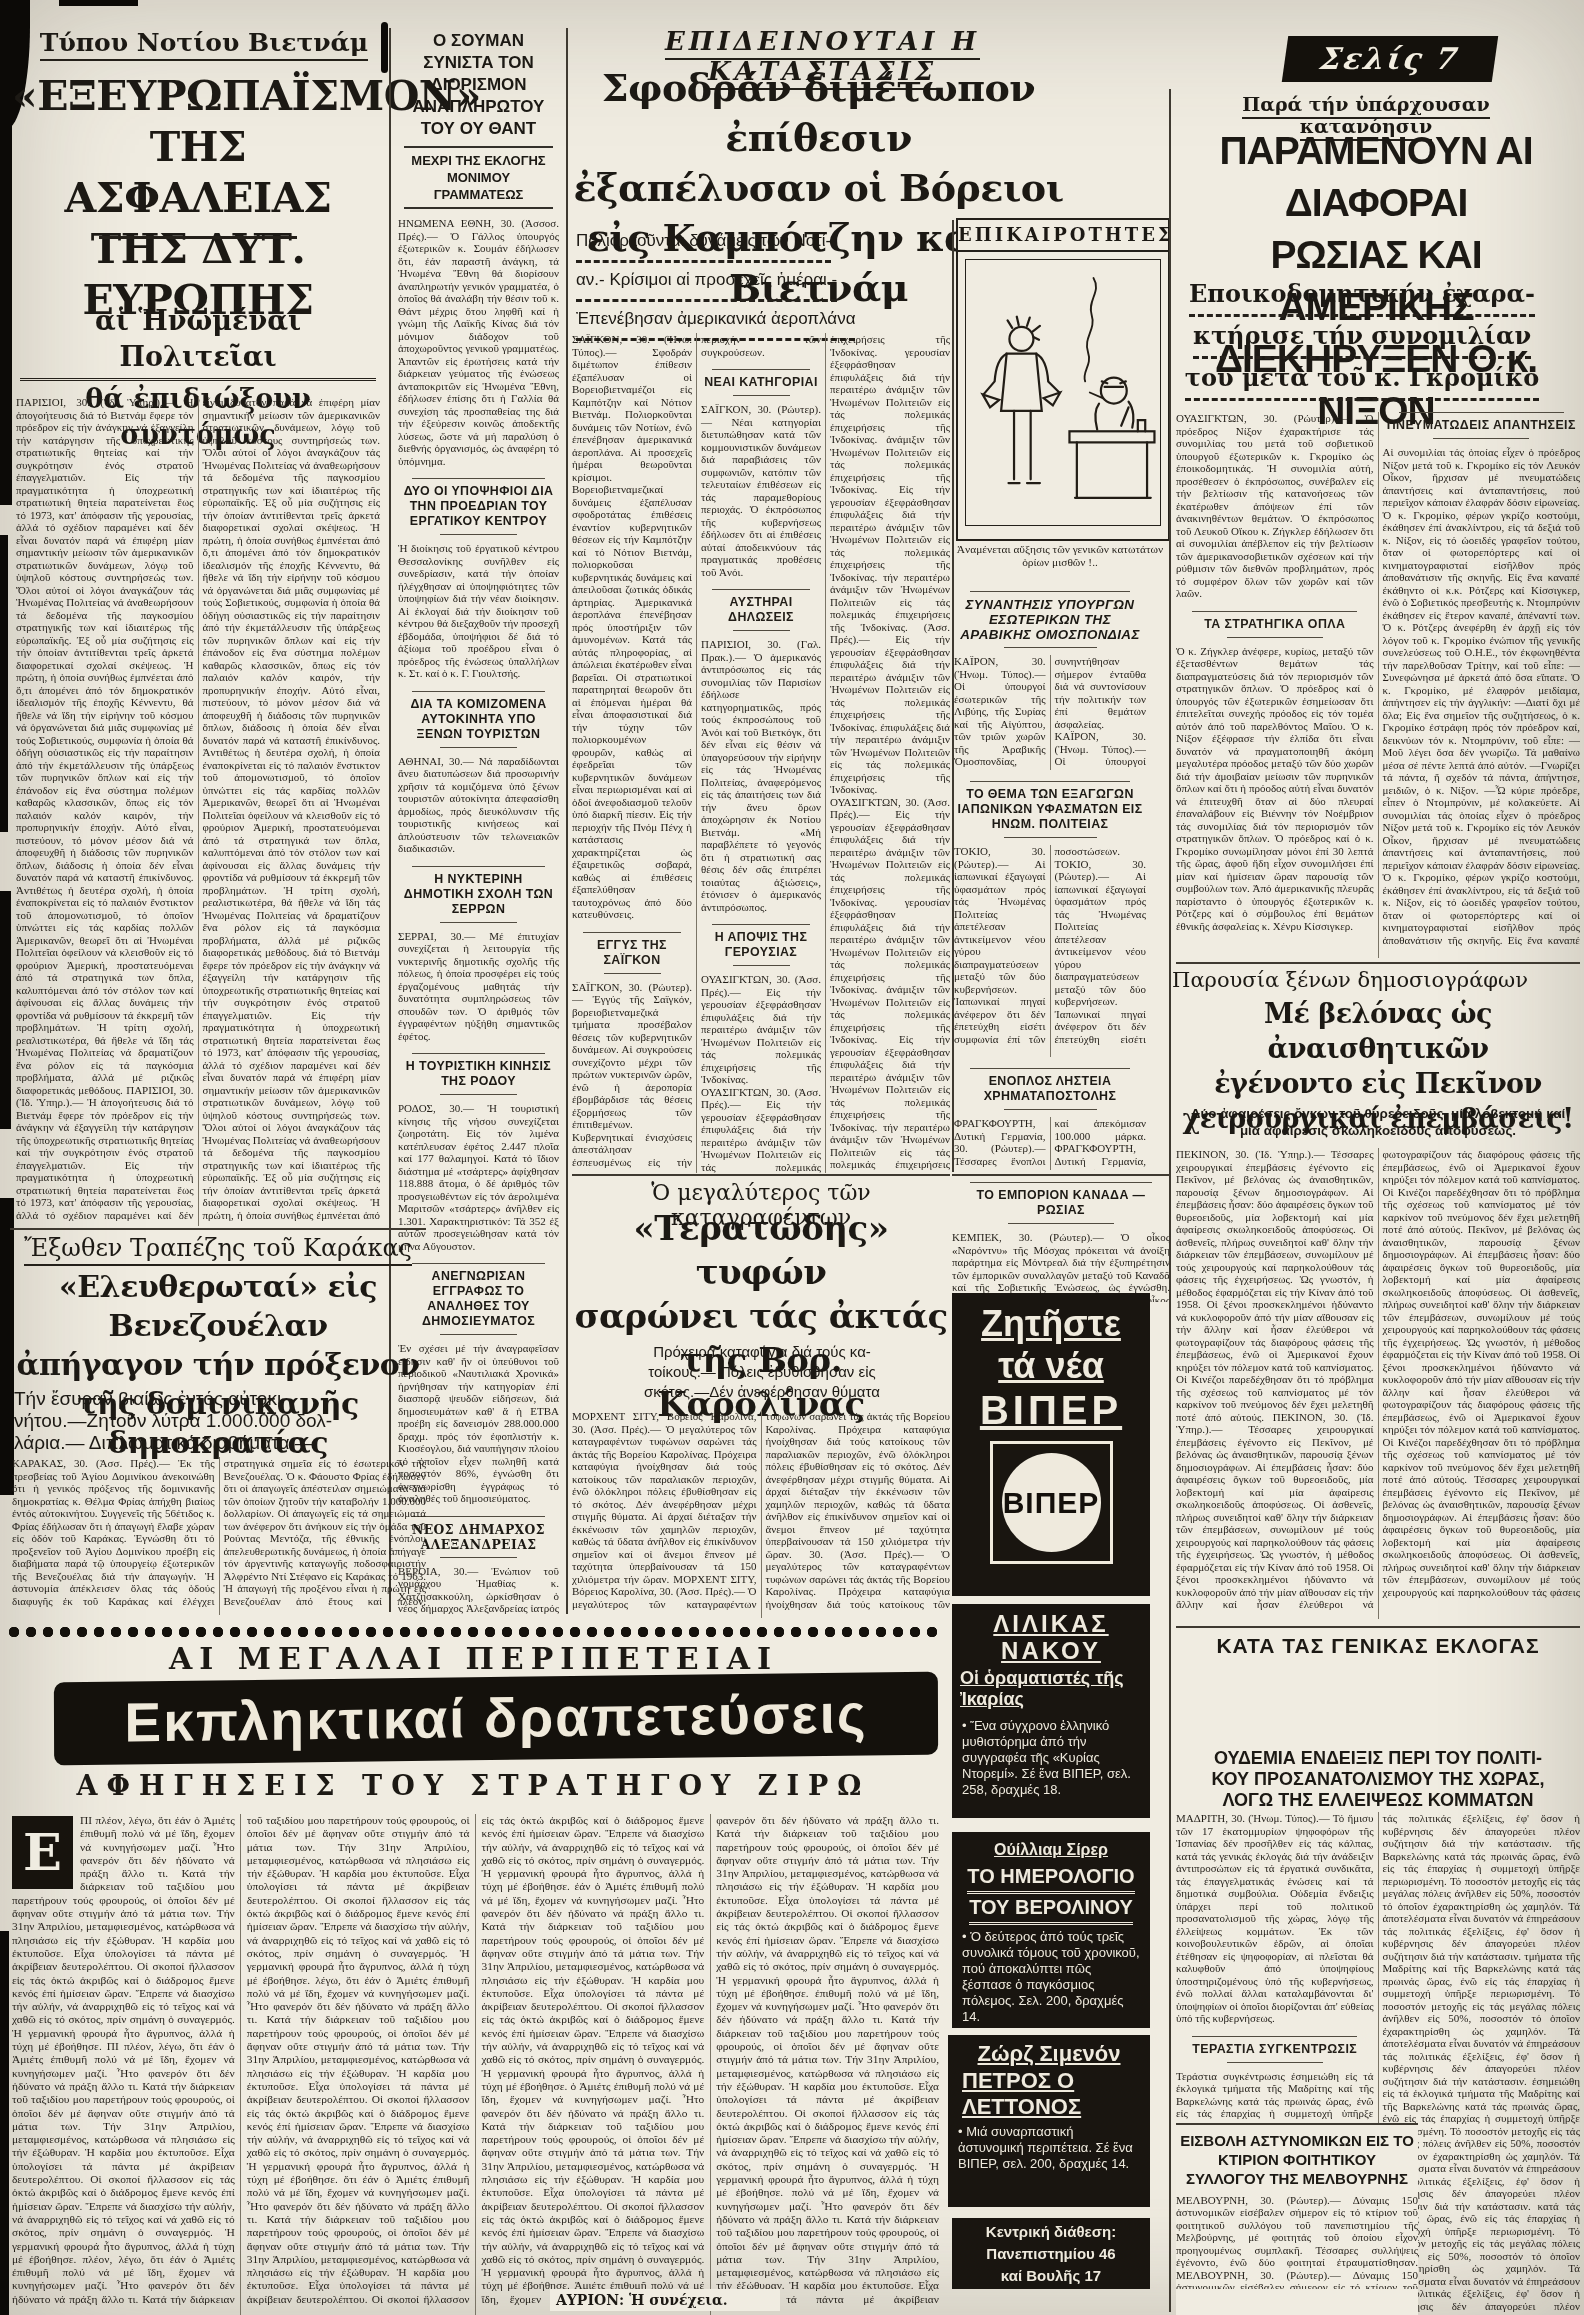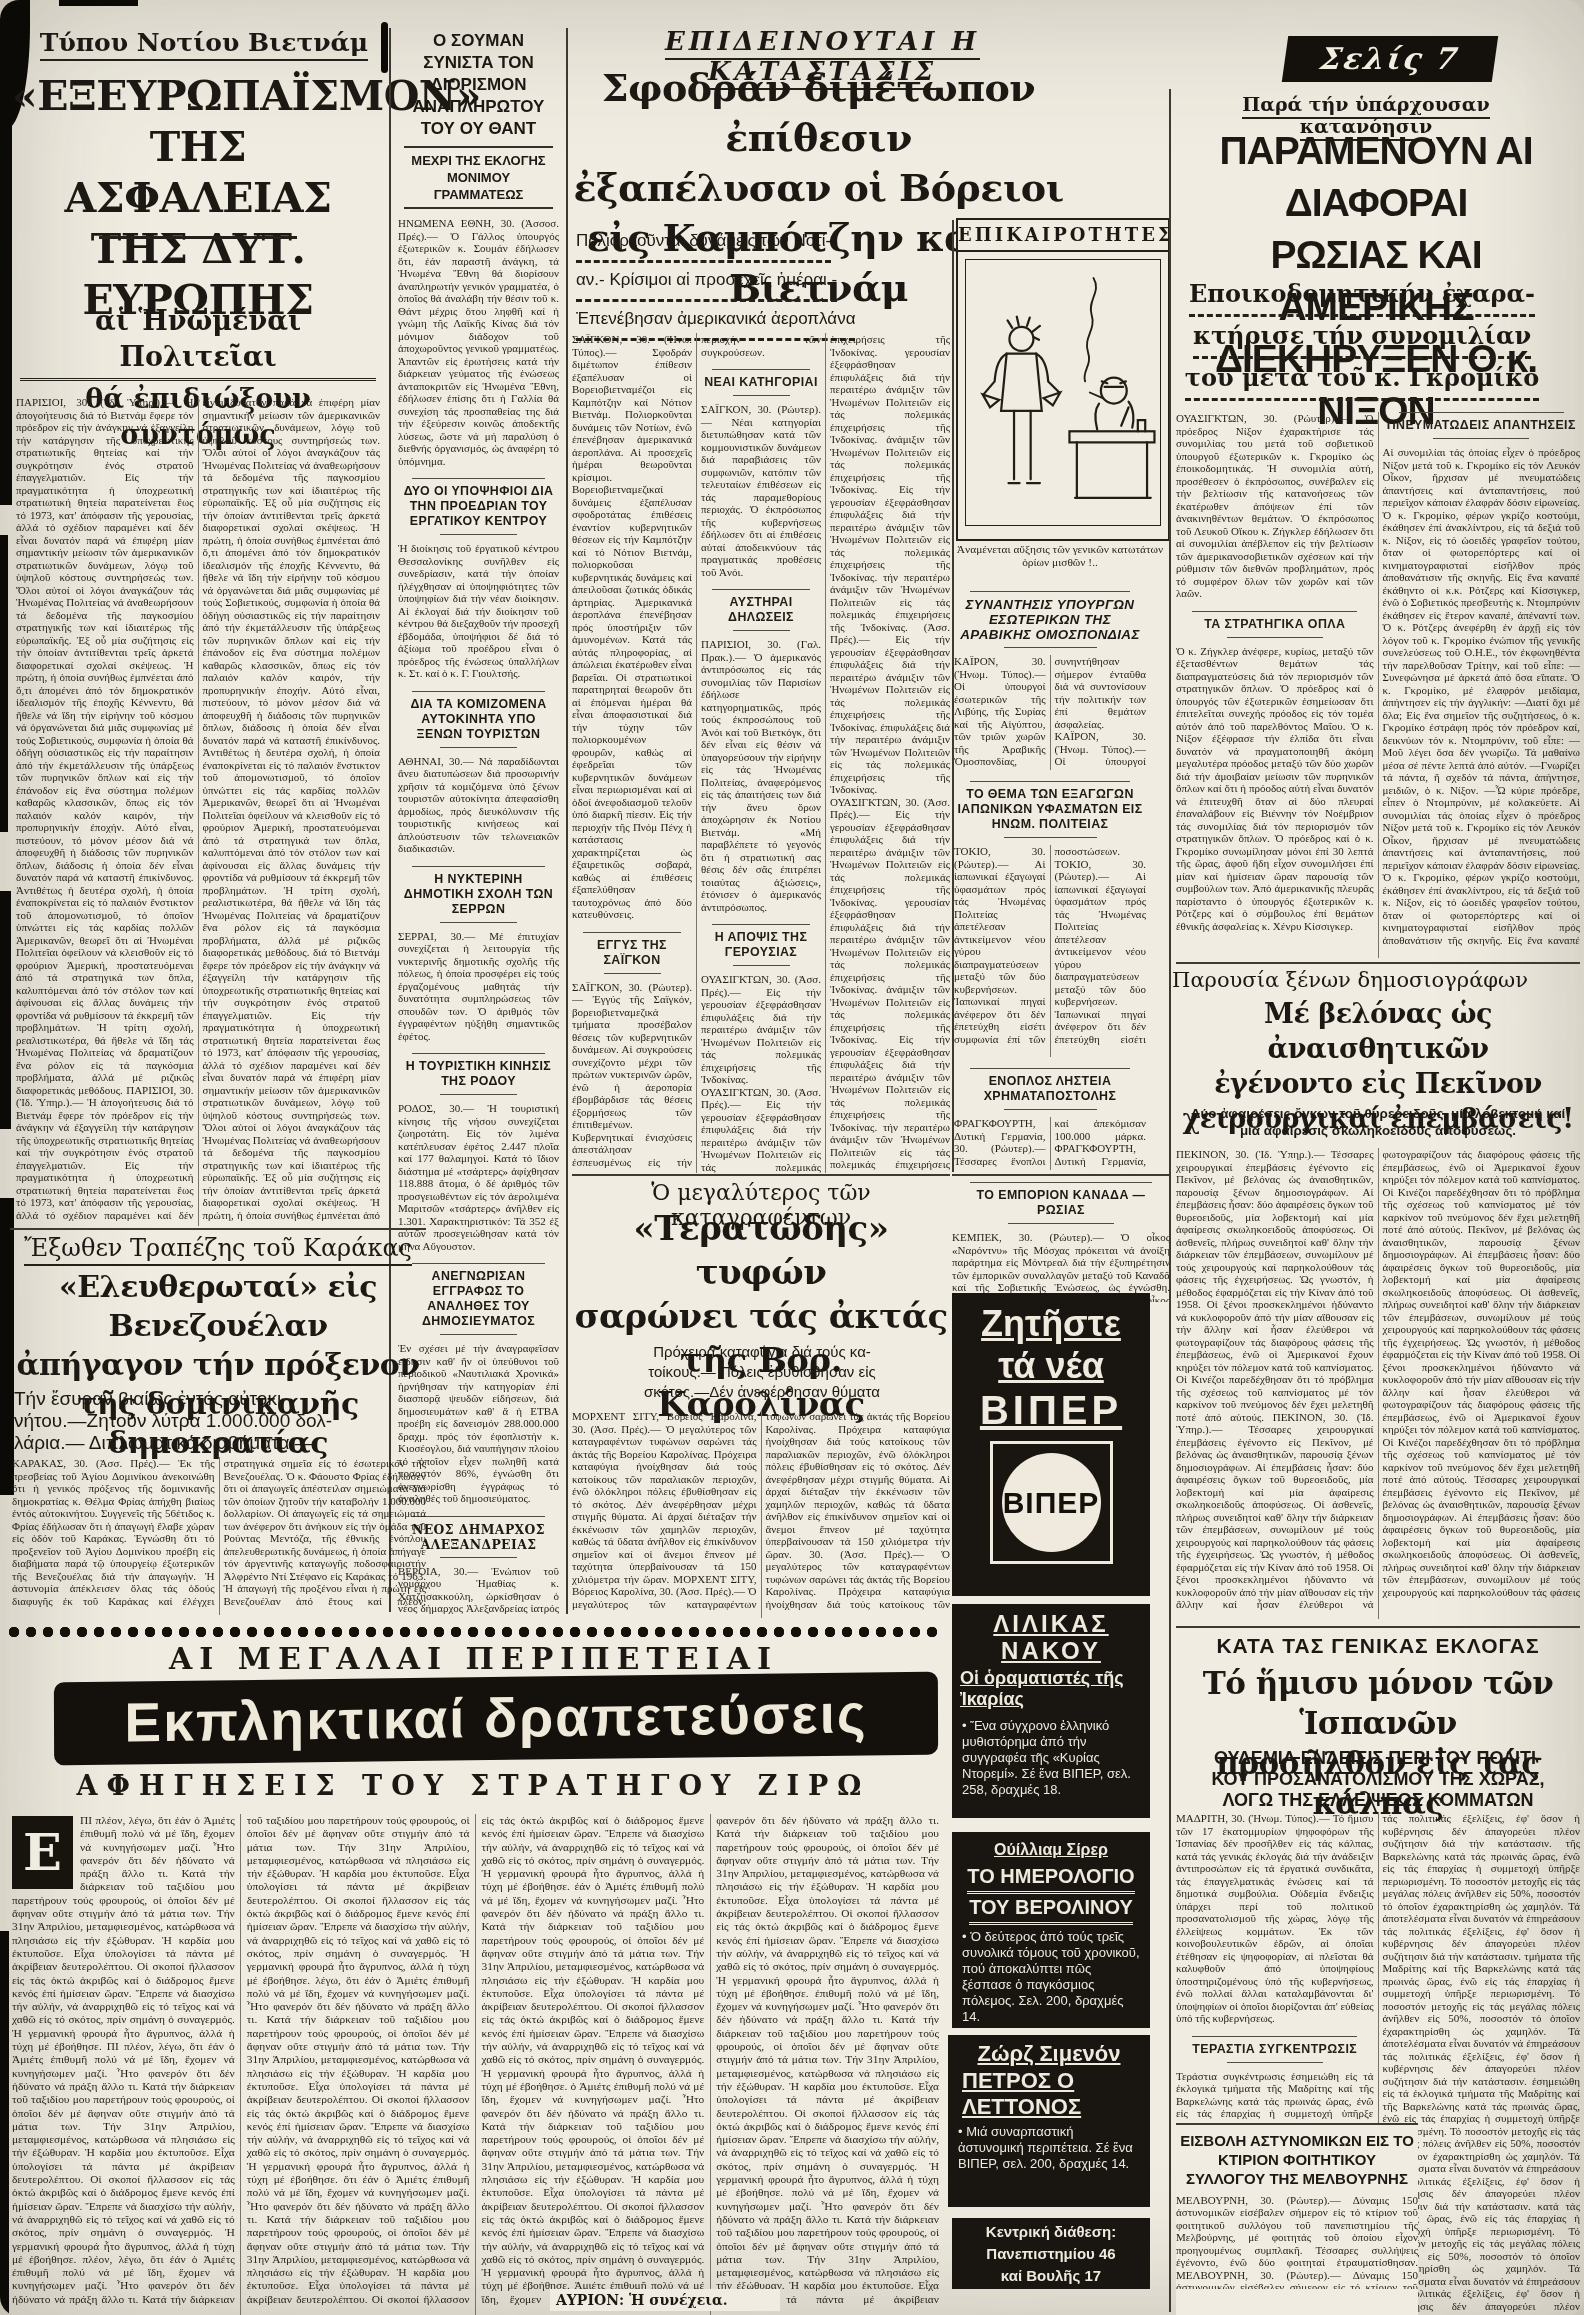--- a/index.html
+++ b/index.html
@@ -1,17 +1,17 @@
 <!DOCTYPE html>
 <html><head>
 <meta charset="utf-8">
 <style>
   html,body{margin:0;padding:0;background:#c9c4b6;}
   #page{position:relative;width:1584px;height:2316px;background:#f0ece1;overflow:hidden;
-        color:#1c1914;box-shadow:inset 0 0 139px rgba(70,62,48,.28);border-radius:19px;}
+        color:#1c1914;box-shadow:inset 0 0 139px rgba(70,62,48,.28);}
   .abs{position:absolute;}
   
   .bt{font:11px/12.5px "Liberation Serif",serif;text-align:justify;color:#221e18;overflow:hidden;}
   .cols2{column-count:2;column-gap:9px;column-rule:1px solid #7a7466;column-fill:auto;}
   .cols3{column-count:3;column-gap:9px;column-rule:1px solid #7a7466;column-fill:auto;}
   .cols4{column-count:4;column-gap:12px;column-rule:1px solid #7a7466;column-fill:auto;}
   
   .kick-serif{font-family:"DejaVu Serif",serif;font-weight:bold;text-align:center;}
   .hl{font-family:"DejaVu Serif",serif;font-weight:bold;text-align:center;letter-spacing:-0.5px;}
   .hl-sans{font-family:"Liberation Sans",sans-serif;font-weight:bold;text-align:center;}
@@ -271,24 +271,20 @@
     <div>ἐγένοντο εἰς Πεκῖνον</div>
     <div>χειρουργικαί ἐπεμβάσεις!</div>
   </div>
   <div class="abs" style="left:1188px;top:1105px;width:380px;font:bold 13.4px/17px 'Liberation Sans',sans-serif;text-align:center;">Δύο ἀφαιρέσεις ὄγκων τοῦ θυρεοειδοῦς, μία λοβεκτομή καί μία ἀφαίρεσις σκωληκοειδοῦς ἀποφύσεως.</div>
   <div class="abs bt cols2" style="left:1176px;top:1148px;width:404px;height:471px;">
     <div>ΠΕΚΙΝΟΝ, 30. (Ἰδ. Ὑπηρ.).— Τέσσαρες χειρουργικαί ἐπεμβάσεις ἐγένοντο εἰς Πεκῖνον, μέ βελόνας ὡς ἀναισθητικῶν, παρουσίᾳ ξένων δημοσιογράφων. Αἱ ἐπεμβάσεις ἦσαν: δύο ἀφαιρέσεις ὄγκων τοῦ θυρεοειδοῦς, μία λοβεκτομή καί μία ἀφαίρεσις σκωληκοειδοῦς ἀποφύσεως. Οἱ ἀσθενεῖς, πλήρως συνειδητοί καθ' ὅλην τήν διάρκειαν τῶν ἐπεμβάσεων, συνωμίλουν μέ τούς χειρουργούς καί παρηκολούθουν τάς φάσεις τῆς ἐγχειρήσεως. Ὡς γνωστόν, ἡ μέθοδος ἐφαρμόζεται εἰς τήν Κίναν ἀπό τοῦ 1958. Οἱ ξένοι προσκεκλημένοι ἠδύναντο νά κυκλοφοροῦν ἀπό τήν μίαν αἴθουσαν εἰς τήν ἄλλην καί ἦσαν ἐλεύθεροι νά φωτογραφίζουν τάς διαφόρους φάσεις τῆς ἐπεμβάσεως, ἐνῶ οἱ Ἀμερικανοί ἔχουν κηρύξει τόν πόλεμον κατά τοῦ καπνίσματος. Οἱ Κινέζοι παρεδέχθησαν ὅτι τό πρόβλημα τῆς σχέσεως τοῦ καπνίσματος μέ τόν καρκίνον τοῦ πνεύμονος δέν ἔχει μελετηθῆ ποτέ ἀπό αὐτούς. ΠΕΚΙΝΟΝ, 30. (Ἰδ. Ὑπηρ.).— Τέσσαρες χειρουργικαί ἐπεμβάσεις ἐγένοντο εἰς Πεκῖνον, μέ βελόνας ὡς ἀναισθητικῶν, παρουσίᾳ ξένων δημοσιογράφων. Αἱ ἐπεμβάσεις ἦσαν: δύο ἀφαιρέσεις ὄγκων τοῦ θυρεοειδοῦς, μία λοβεκτομή καί μία ἀφαίρεσις σκωληκοειδοῦς ἀποφύσεως. Οἱ ἀσθενεῖς, πλήρως συνειδητοί καθ' ὅλην τήν διάρκειαν τῶν ἐπεμβάσεων, συνωμίλουν μέ τούς χειρουργούς καί παρηκολούθουν τάς φάσεις τῆς ἐγχειρήσεως. Ὡς γνωστόν, ἡ μέθοδος ἐφαρμόζεται εἰς τήν Κίναν ἀπό τοῦ 1958. Οἱ ξένοι προσκεκλημένοι ἠδύναντο νά κυκλοφοροῦν ἀπό τήν μίαν αἴθουσαν εἰς τήν ἄλλην καί ἦσαν ἐλεύθεροι νά φωτογραφίζουν τάς διαφόρους φάσεις τῆς ἐπεμβάσεως, ἐνῶ οἱ Ἀμερικανοί ἔχουν κηρύξει τόν πόλεμον κατά τοῦ καπνίσματος. Οἱ Κινέζοι παρεδέχθησαν ὅτι τό πρόβλημα τῆς σχέσεως τοῦ καπνίσματος μέ τόν καρκίνον τοῦ πνεύμονος δέν ἔχει μελετηθῆ ποτέ ἀπό αὐτούς. Πεκῖνον, μέ βελόνας ὡς ἀναισθητικῶν, παρουσίᾳ ξένων δημοσιογράφων. Αἱ ἐπεμβάσεις ἦσαν: δύο ἀφαιρέσεις ὄγκων τοῦ θυρεοειδοῦς, μία λοβεκτομή καί μία ἀφαίρεσις σκωληκοειδοῦς ἀποφύσεως. Οἱ ἀσθενεῖς, πλήρως συνειδητοί καθ' ὅλην τήν διάρκειαν τῶν ἐπεμβάσεων, συνωμίλουν μέ τούς χειρουργούς καί παρηκολούθουν τάς φάσεις τῆς ἐγχειρήσεως. Ὡς γνωστόν, ἡ μέθοδος ἐφαρμόζεται εἰς τήν Κίναν ἀπό τοῦ 1958. Οἱ ξένοι προσκεκλημένοι ἠδύναντο νά κυκλοφοροῦν ἀπό τήν μίαν αἴθουσαν εἰς τήν ἄλλην καί ἦσαν ἐλεύθεροι νά φωτογραφίζουν τάς διαφόρους φάσεις τῆς ἐπεμβάσεως, ἐνῶ οἱ Ἀμερικανοί ἔχουν κηρύξει τόν πόλεμον κατά τοῦ καπνίσματος. Οἱ Κινέζοι παρεδέχθησαν ὅτι τό πρόβλημα τῆς σχέσεως τοῦ καπνίσματος μέ τόν καρκίνον τοῦ πνεύμονος δέν ἔχει μελετηθῆ ποτέ ἀπό αὐτούς. Τέσσαρες χειρουργικαί ἐπεμβάσεις ἐγένοντο εἰς Πεκῖνον, μέ βελόνας ὡς ἀναισθητικῶν, παρουσίᾳ ξένων δημοσιογράφων. Αἱ ἐπεμβάσεις ἦσαν: δύο ἀφαιρέσεις ὄγκων τοῦ θυρεοειδοῦς, μία λοβεκτομή καί μία ἀφαίρεσις σκωληκοειδοῦς ἀποφύσεως. Οἱ ἀσθενεῖς, πλήρως συνειδητοί καθ' ὅλην τήν διάρκειαν τῶν ἐπεμβάσεων, συνωμίλουν μέ τούς χειρουργούς καί παρηκολούθουν τάς φάσεις τῆς ἐγχειρήσεως. Ὡς γνωστόν, ἡ μέθοδος ἐφαρμόζεται εἰς τήν Κίναν</div>
   </div>
 
   <div class="abs rule-h" style="left:1176px;top:1626px;width:404px;"></div>
   <div class="abs hl-sans" style="left:1176px;top:1634px;width:404px;font-size:21px;letter-spacing:1px;">ΚΑΤΑ ΤΑΣ ΓΕΝΙΚΑΣ ΕΚΛΟΓΑΣ</div>
-  <div class="abs hl" style="left:1174px;top:1663px;width:408px;font-size:31px;line-height:40px;">
-    <div>Τό ἥμισυ μόνον τῶν Ἱσπανῶν</div>
-    <div>προσῆλθον εἰς τάς κάλπας</div>
-  </div>
   <div class="abs hl-sans" style="left:1178px;top:1748px;width:400px;font-size:18px;line-height:21px;">
     <div>ΟΥΔΕΜΙΑ ΕΝΔΕΙΞΙΣ ΠΕΡΙ ΤΟΥ ΠΟΛΙΤΙ-</div>
     <div>ΚΟΥ ΠΡΟΣΑΝΑΤΟΛΙΣΜΟΥ ΤΗΣ ΧΩΡΑΣ,</div>
     <div>ΛΟΓΩ ΤΗΣ ΕΛΛΕΙΨΕΩΣ ΚΟΜΜΑΤΩΝ</div>
   </div>
   <div class="abs bt cols2" style="left:1176px;top:1812px;width:404px;height:504px;">
     <div>ΜΑΔΡΙΤΗ, 30. (Ἡνωμ. Τύπος).— Τό ἥμισυ τῶν 17 ἑκατομμυρίων ψηφοφόρων τῆς Ἱσπανίας δέν προσῆλθεν εἰς τάς κάλπας, κατά τάς γενικάς ἐκλογάς διά τήν ἀνάδειξιν ἀντιπροσώπων εἰς τά ἐργατικά συνδικᾶτα, τάς ἐπαγγελματικάς ἑνώσεις καί τά δημοτικά συμβούλια. Οὐδεμία ἔνδειξις ὑπάρχει περί τοῦ πολιτικοῦ προσανατολισμοῦ τῆς χώρας, λόγῳ τῆς ἐλλείψεως κομμάτων. Ἐκ τῶν κοινοβουλευτικῶν ἑδρῶν, αἱ ὁποῖαι ἐτέθησαν εἰς ψηφοφορίαν, αἱ πλεῖσται θά καλυφθοῦν ἀπό ὑποψηφίους ὑποστηριζομένους ὑπό τῆς κυβερνήσεως, ἐνῶ πολλαί ἄλλαι καταλαμβάνονται δι' ὑποψηφίων οἱ ὁποῖοι διορίζονται ἀπ' εὐθείας ὑπό τῆς κυβερνήσεως.</div>
     <div class="sh">ΤΕΡΑΣΤΙΑ ΣΥΓΚΕΝΤΡΩΣΙΣ</div>
     <div>Τεράστια συγκέντρωσις ἐσημειώθη εἰς τά ἐκλογικά τμήματα τῆς Μαδρίτης καί τῆς Βαρκελώνης κατά τάς πρωινάς ὥρας, ἐνῶ εἰς τάς ἐπαρχίας ἡ συμμετοχή ὑπῆρξε περιωρισμένη. Τό ποσοστόν μετοχῆς εἰς τάς μεγάλας πόλεις ἀνῆλθεν εἰς 50%, ποσοστόν τό ὁποῖον ἐχαρακτηρίσθη ὡς χαμηλόν. Τά ἀποτελέσματα εἶναι δυνατόν νά ἐπηρεάσουν τάς πολιτικάς ἐξελίξεις, ἐφ' ὅσον ἡ κυβέρνησις δέν ἀπαγορεύει πλέον συζήτησιν διά τήν κατάστασιν. Τεράστια συγκέντρωσις ἐσημειώθη εἰς τά ἐκλογικά τμήματα τῆς Μαδρίτης καί τῆς Βαρκελώνης κατά τάς πρωινάς ὥρας, ἐνῶ εἰς τάς ἐπαρχίας ἡ συμμετοχή ὑπῆρξε περιωρισμένη. Τό ποσοστόν μετοχῆς εἰς τάς μεγάλας πόλεις ἀνῆλθεν εἰς 50%, ποσοστόν τό ὁποῖον ἐχαρακτηρίσθη ὡς χαμηλόν. Τά ἀποτελέσματα εἶναι δυνατόν νά ἐπηρεάσουν τάς πολιτικάς ἐξελίξεις, ἐφ' ὅσον ἡ κυβέρνησις δέν ἀπαγορεύει πλέον συζήτησιν διά τήν κατάστασιν. τῆς Βαρκελώνης κατά τάς πρωινάς ὥρας, ἐνῶ εἰς τάς ἐπαρχίας ἡ συμμετοχή ὑπῆρξε περιωρισμένη. Τό ποσοστόν μετοχῆς εἰς τάς μεγάλας πόλεις ἀνῆλθεν εἰς 50%, ποσοστόν τό ὁποῖον ἐχαρακτηρίσθη ὡς χαμηλόν. Τά ἀποτελέσματα εἶναι δυνατόν νά ἐπηρεάσουν τάς πολιτικάς ἐξελίξεις, ἐφ' ὅσον ἡ κυβέρνησις δέν ἀπαγορεύει πλέον συζήτησιν διά τήν κατάστασιν. τμήματα τῆς Μαδρίτης καί τῆς Βαρκελώνης κατά τάς πρωινάς ὥρας, ἐνῶ εἰς τάς ἐπαρχίας ἡ συμμετοχή ὑπῆρξε περιωρισμένη. Τό ποσοστόν μετοχῆς εἰς τάς μεγάλας πόλεις ἀνῆλθεν εἰς 50%, ποσοστόν τό ὁποῖον ἐχαρακτηρίσθη ὡς χαμηλόν. Τά ἀποτελέσματα εἶναι δυνατόν νά ἐπηρεάσουν τάς πολιτικάς ἐξελίξεις, ἐφ' ὅσον ἡ κυβέρνησις δέν ἀπαγορεύει πλέον συζήτησιν διά τήν κατάστασιν. ἐσημειώθη εἰς τά ἐκλογικά τμήματα τῆς Μαδρίτης καί τῆς Βαρκελώνης κατά τάς πρωινάς ὥρας, ἐνῶ εἰς τάς ἐπαρχίας ἡ συμμετοχή ὑπῆρξε περιωρισμένη. Τό ποσοστόν μετοχῆς εἰς τάς μεγάλας πόλεις ἀνῆλθεν εἰς 50%, ποσοστόν τό ὁποῖον ἐχαρακτηρίσθη ὡς χαμηλόν. Τά ἀποτελέσματα εἶναι δυνατόν νά ἐπηρεάσουν τάς πολιτικάς ἐξελίξεις, ἐφ' ὅσον ἡ κυβέρνησις δέν ἀπαγορεύει πλέον συζήτησιν διά τήν κατάστασιν. κατά τάς πρωινάς ὥρας, ἐνῶ εἰς τάς ἐπαρχίας ἡ συμμετοχή ὑπῆρξε περιωρισμένη. Τό ποσοστόν μετοχῆς εἰς τάς μεγάλας πόλεις ἀνῆλθεν εἰς 50%, ποσοστόν τό ὁποῖον ἐχαρακτηρίσθη ὡς χαμηλόν. Τά ἀποτελέσματα εἶναι δυνατόν νά ἐπηρεάσουν τάς πολιτικάς ἐξελίξεις, ἐφ' ὅσον ἡ κυβέρνησις δέν ἀπαγορεύει πλέον συζήτησιν διά τήν κατάστασιν. Μαδρίτης καί τῆς Βαρκελώνης κατά τάς πρωινάς ὥρας, ἐνῶ εἰς τάς ἐπαρχίας ἡ συμμετοχή ὑπῆρξε περιωρισμένη. Τό ποσοστόν μετοχῆς εἰς τάς μεγάλας πόλεις ἀνῆλθεν εἰς 50%, ποσοστόν τό</div>
   </div>

